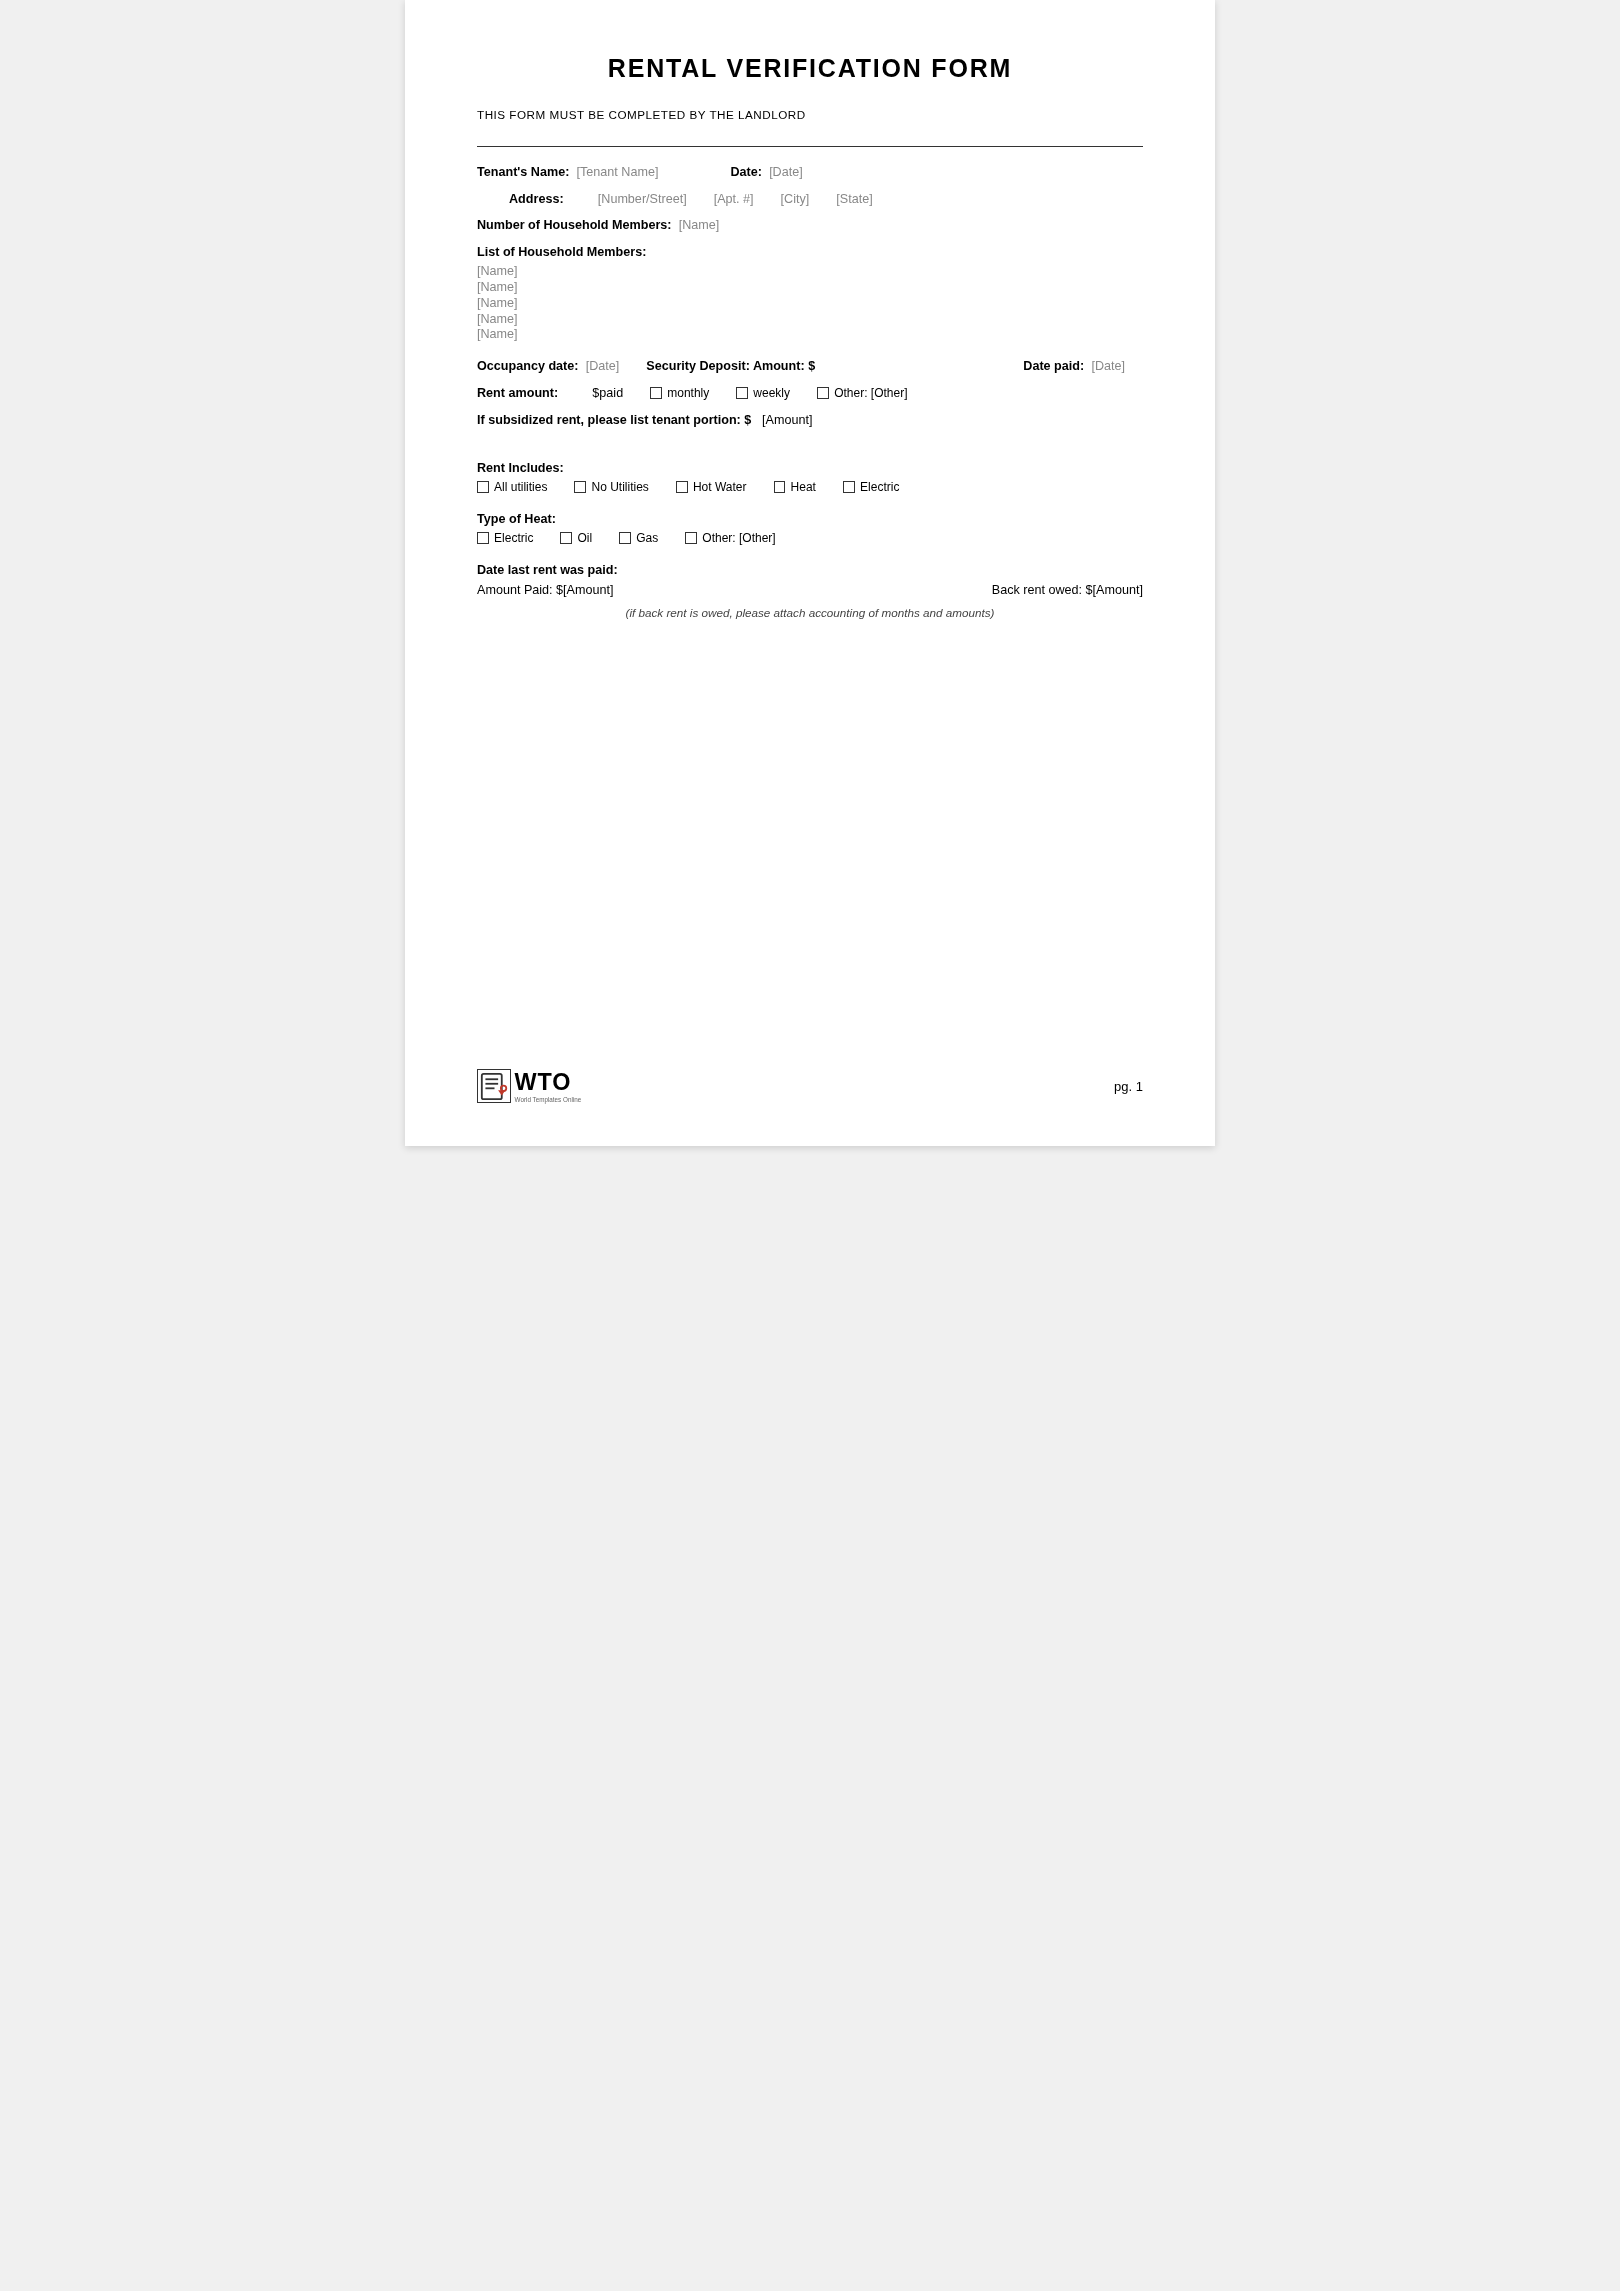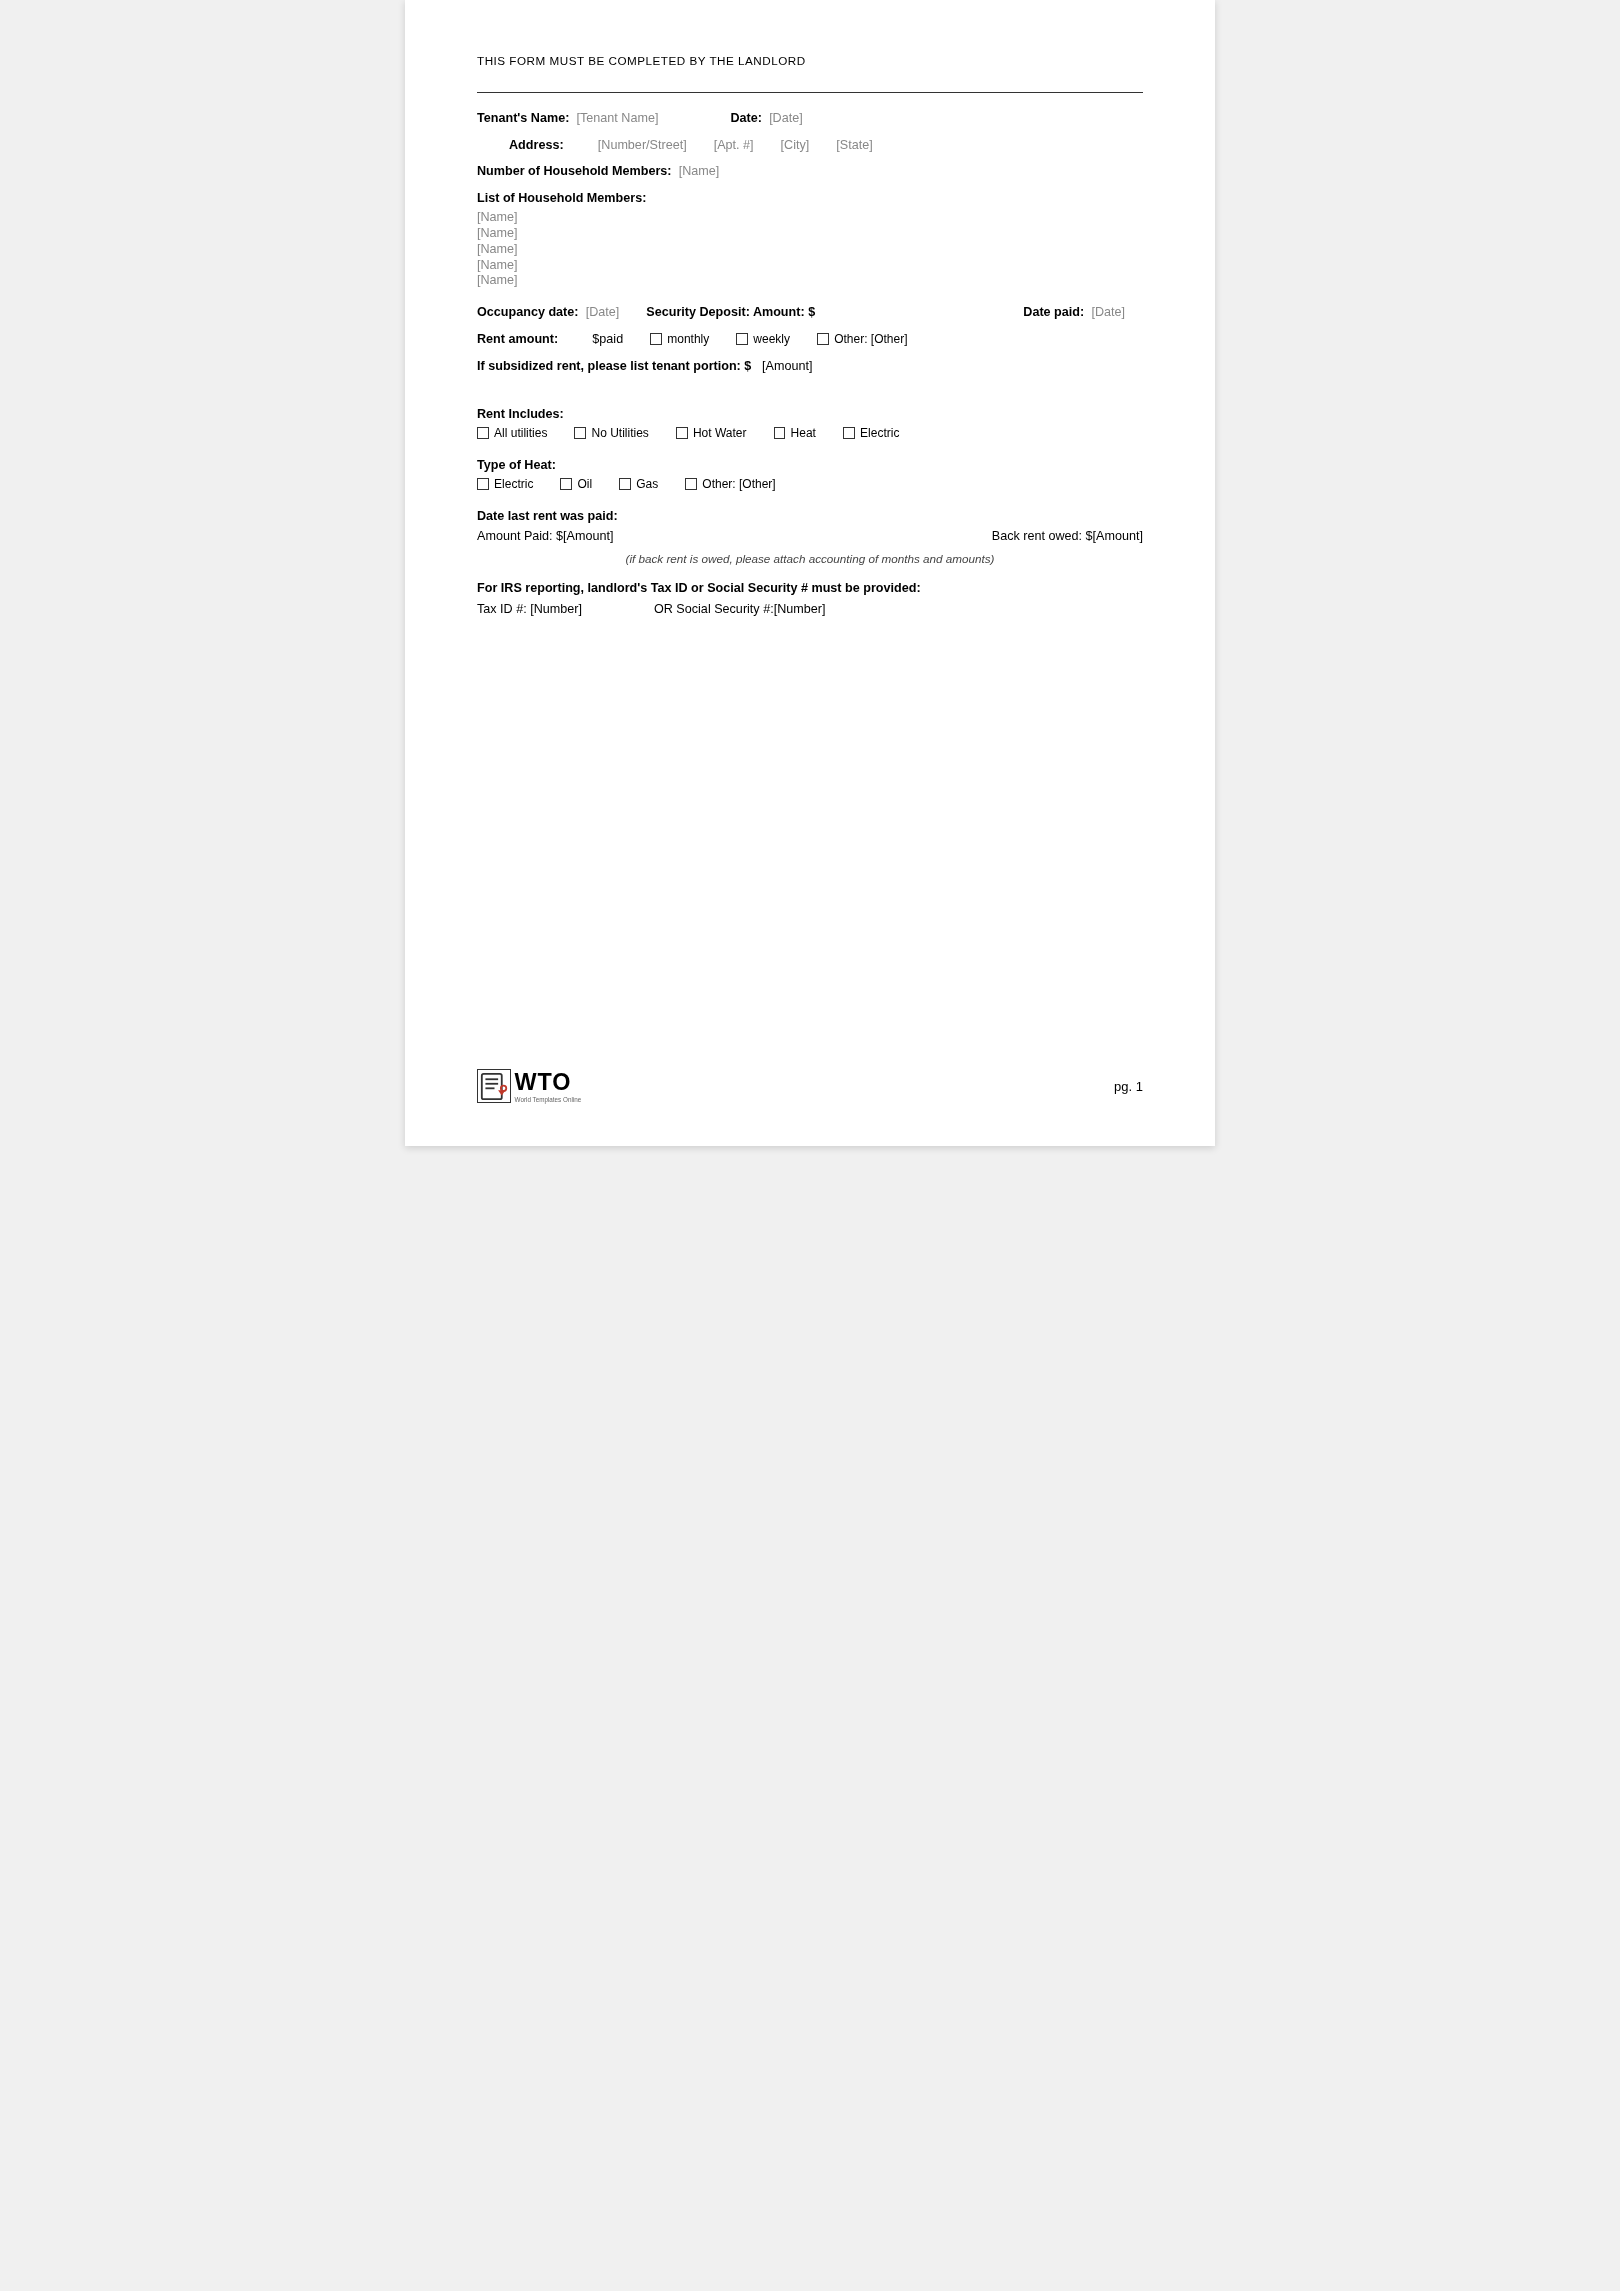--- a/index.html
+++ b/index.html
@@ -248,20 +248,21 @@
 
     .date-last-row {
       margin-bottom: 5.4px;
     }
   </style>
 </head>
 <body>
 
 <div class="page">
 
+  <div class="title">RENTAL VERIFICATION FORM</div>
 
   <div class="subtitle">THIS FORM MUST BE COMPLETED BY THE LANDLORD</div>
 
   <hr class="divider">
 
   <div class="row">
     <span class="label-bold">Tenant's Name:</span>
     <span class="field-bracket" style="margin-right:72px;">[Tenant Name]</span>
     <span class="label-bold">Date:</span>
     <span class="field-bracket">[Date]</span>
@@ -375,27 +376,20 @@
     <div class="section-title">Date last rent was paid:</div>
   </div>
 
   <div class="back-rent-row">
     <span>Amount Paid: $[Amount]</span>
     <span>Back rent owed: $[Amount]</span>
   </div>
 
   <div class="italic-note">(if back rent is owed, please attach accounting of months and amounts)</div>
 
-  <div class="section-gap">
-    <div class="irs-bold">For IRS reporting, landlord's Tax ID or Social Security # must be provided:</div>
-    <div class="tax-row">
-      <span>Tax ID #: [Number]</span>
-      <span>OR Social Security #:[Number]</span>
-    </div>
-  </div>
 
   <div class="footer">
     <div class="logo-area">
       <div class="logo-icon">
         <svg width="29" height="29" viewBox="0 0 32 32">
           <rect x="2" y="2" width="22" height="28" rx="2" fill="none" stroke="#333" stroke-width="2"></rect>
           <rect x="6" y="7" width="14" height="2" fill="#333"></rect>
           <rect x="6" y="12" width="14" height="2" fill="#333"></rect>
           <rect x="6" y="17" width="10" height="2" fill="#333"></rect>
           <path d="M20 20 L28 20 L24 26 Z" fill="#c0392b"></path>

